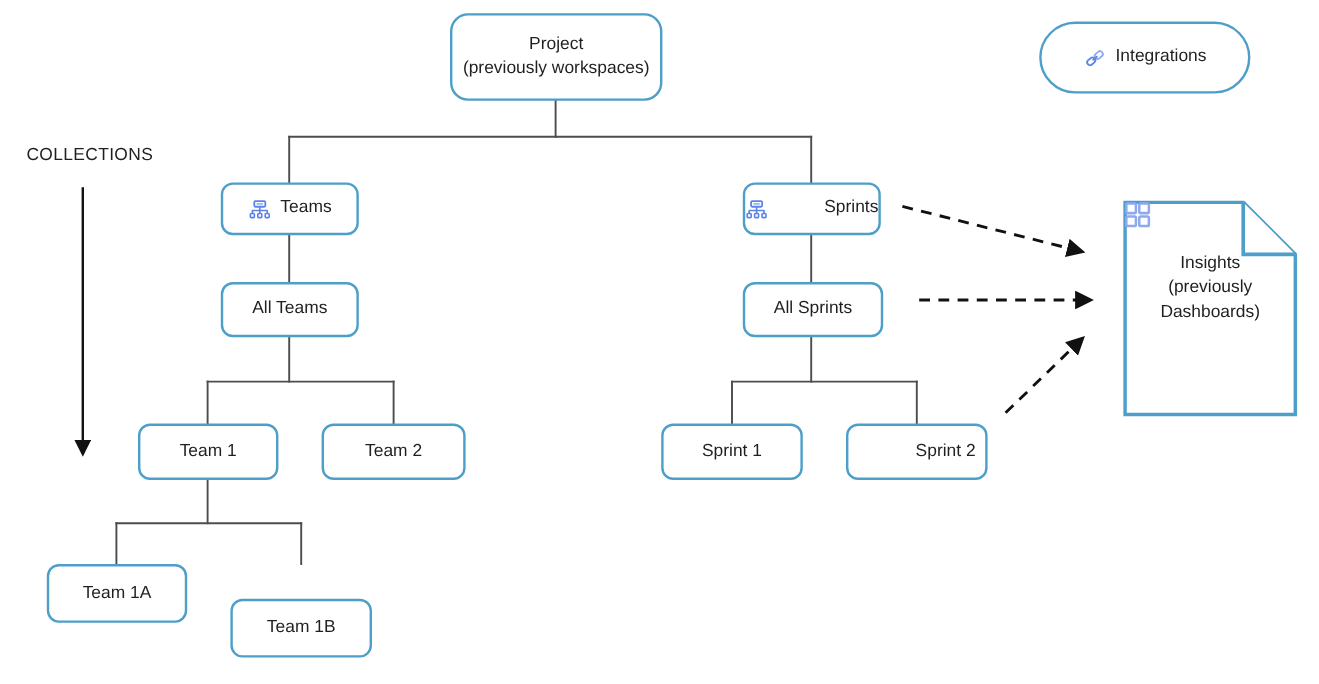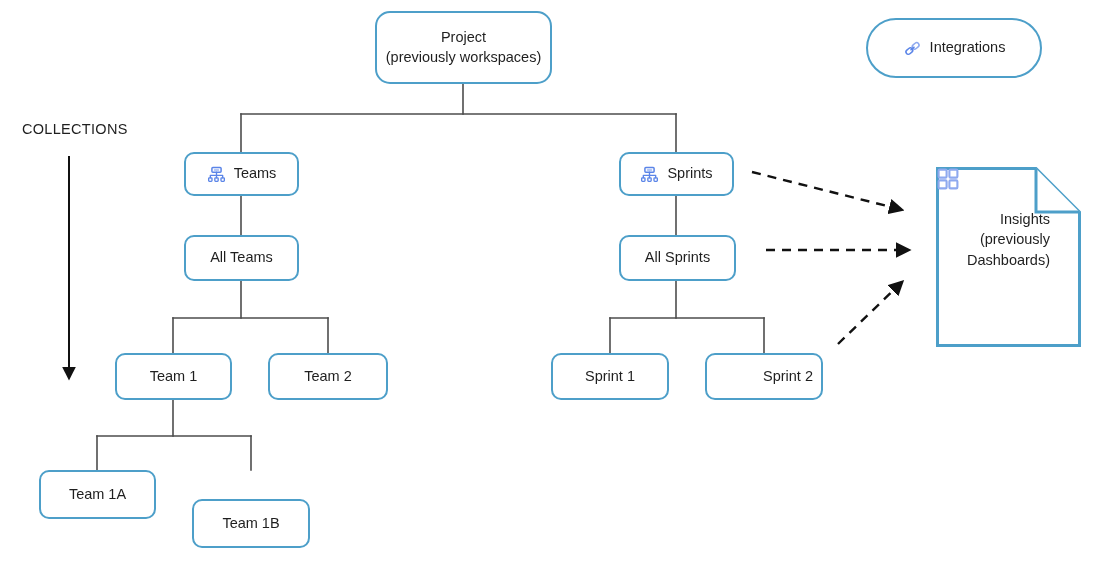--- a/index.html
+++ b/index.html
@@ -97,21 +97,21 @@
     flex-direction: column;
     align-items: center;
     justify-content: flex-start;
     padding-top: 28px;
     box-sizing: border-box;
   }
   #insights-inner .label {
     margin-top: 14px;
     font-size: 14.5px;
     line-height: 1.4;
-    text-align: right;
+    text-align: center;
     color: #1f1f1f;
     white-space: pre-line;
   }
 </style>
 </head>
 <body>
 
 <div id="canvas">
 
   <svg id="edges" viewBox="0 0 1099 570" width="1099" height="570">
@@ -189,21 +189,21 @@
         <rect x="8.6" y="5.3" width="6.8" height="1.9" rx="0.6" fill="#9db6f2"></rect>
         <path d="M 12 9.2 V 13.2 M 4.2 13.2 H 19.8 M 4.2 13.2 V 16.2 M 12 13.2 V 16.2 M 19.8 13.2 V 16.2" stroke="#5b85e8" stroke-width="1.7" stroke-linecap="round"></path>
         <rect x="2.1" y="16.3" width="4.2" height="4.3" rx="0.9" stroke="#5b85e8" stroke-width="1.7"></rect>
         <rect x="9.9" y="16.3" width="4.2" height="4.3" rx="0.9" stroke="#5b85e8" stroke-width="1.7"></rect>
         <rect x="17.7" y="16.3" width="4.2" height="4.3" rx="0.9" stroke="#5b85e8" stroke-width="1.7"></rect>
       </svg>
     </span>
     <span class="label">Teams</span>
   </div>
 
-  <div class="node with-icon" style="left:619px; top:152px; width:115px; height:44px;">
+  <div class="node with-icon" style="left:619px; top:152px; width:115px; height:44px;justify-content:space-between;">
     <span class="icon icon-gap">
       <svg width="19" height="19" viewBox="0 0 24 24" fill="none">
         <rect x="6.2" y="3.2" width="11.6" height="6" rx="1.2" stroke="#5b85e8" stroke-width="1.9"></rect>
         <rect x="8.6" y="5.3" width="6.8" height="1.9" rx="0.6" fill="#9db6f2"></rect>
         <path d="M 12 9.2 V 13.2 M 4.2 13.2 H 19.8 M 4.2 13.2 V 16.2 M 12 13.2 V 16.2 M 19.8 13.2 V 16.2" stroke="#5b85e8" stroke-width="1.7" stroke-linecap="round"></path>
         <rect x="2.1" y="16.3" width="4.2" height="4.3" rx="0.9" stroke="#5b85e8" stroke-width="1.7"></rect>
         <rect x="9.9" y="16.3" width="4.2" height="4.3" rx="0.9" stroke="#5b85e8" stroke-width="1.7"></rect>
         <rect x="17.7" y="16.3" width="4.2" height="4.3" rx="0.9" stroke="#5b85e8" stroke-width="1.7"></rect>
       </svg>
     </span>

